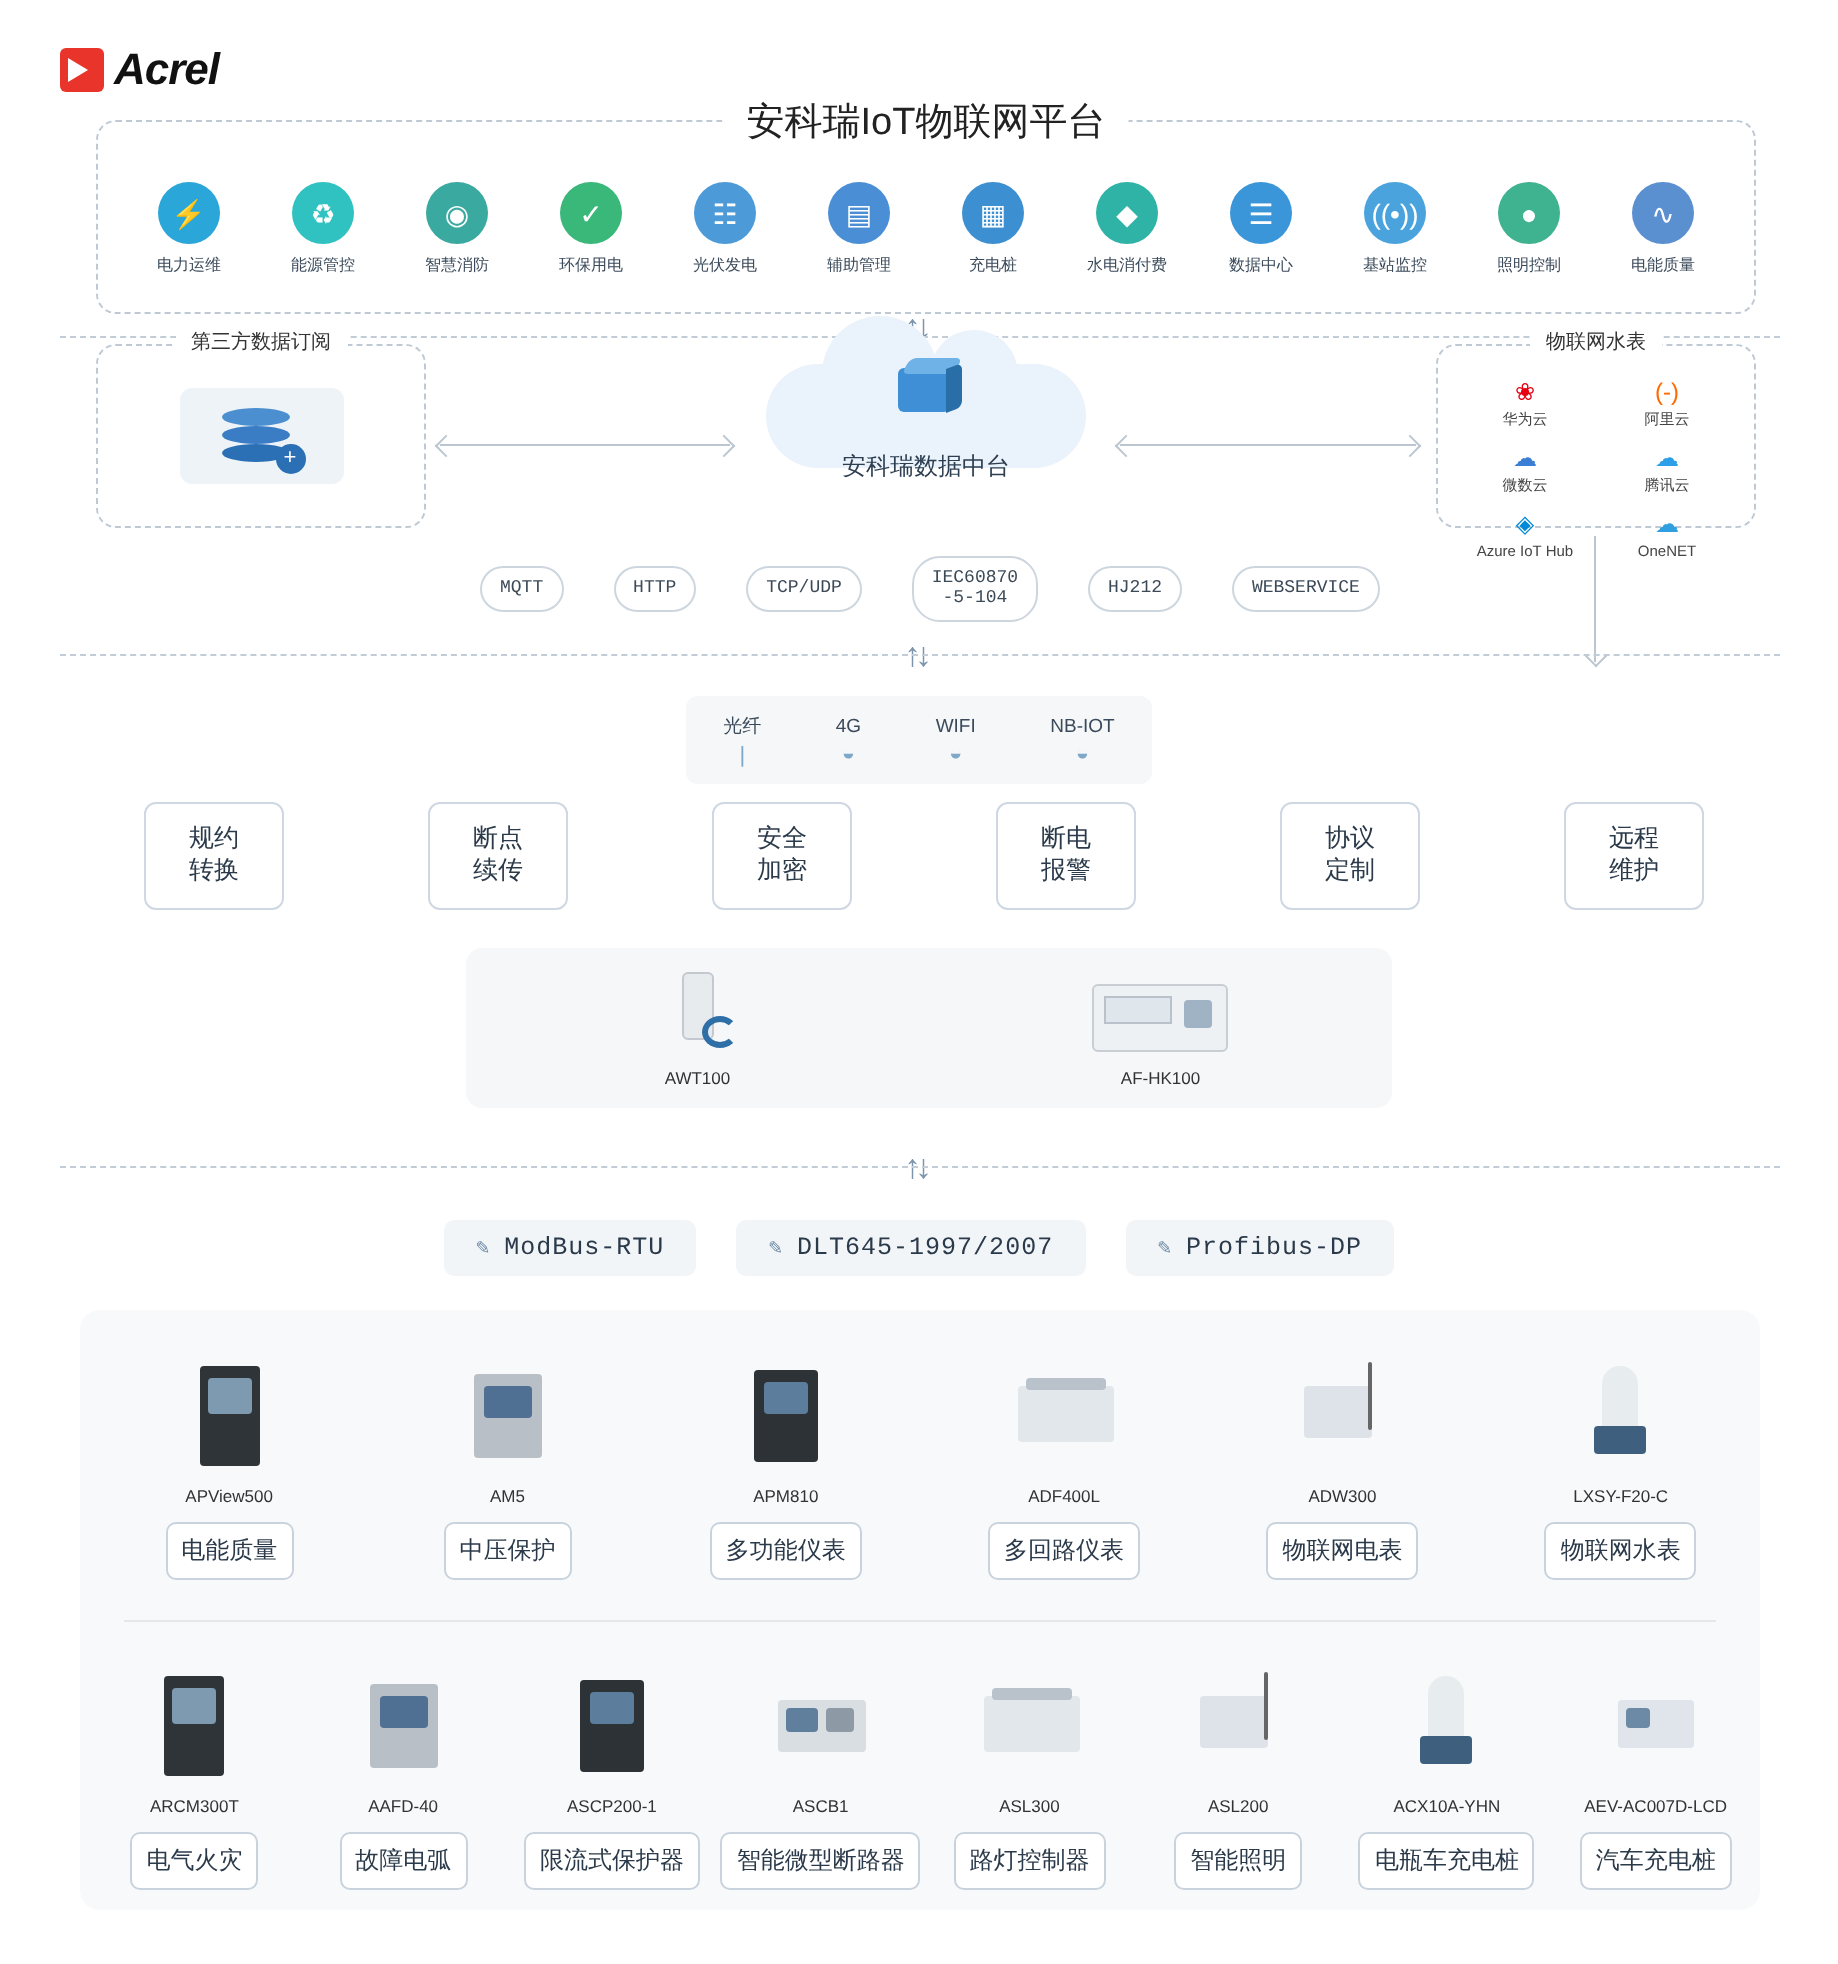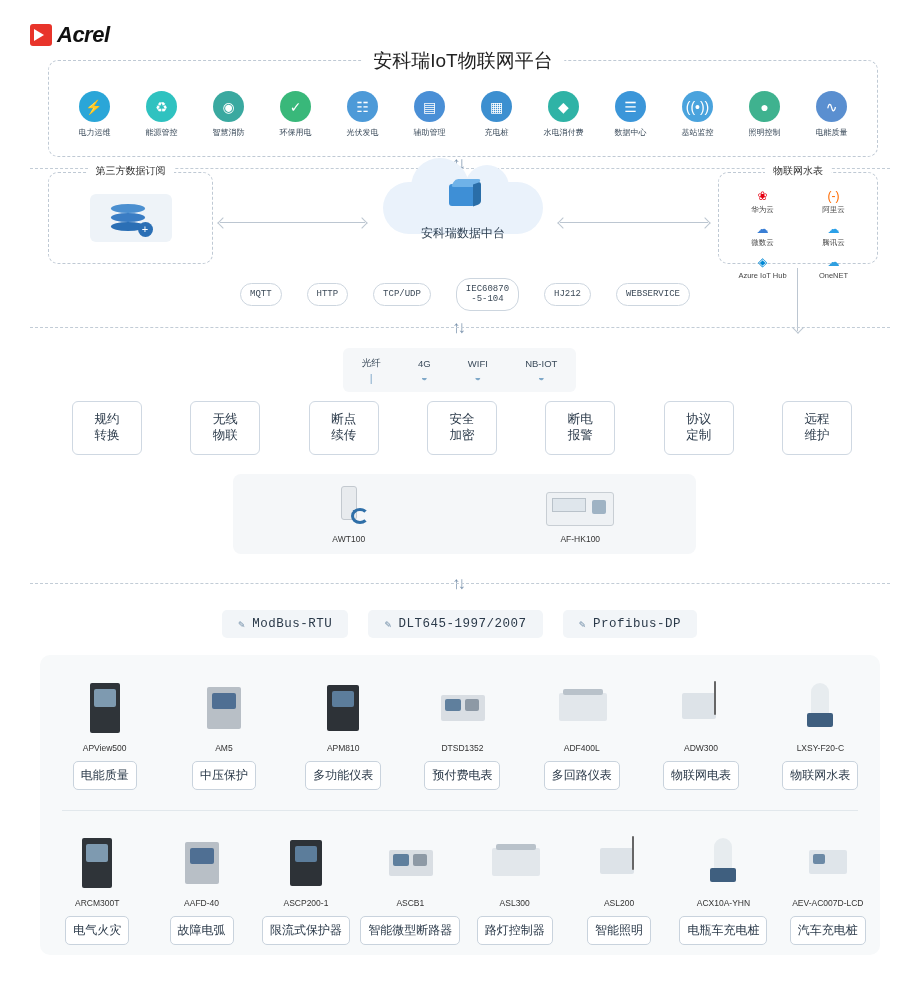--- a/index.html
+++ b/index.html
@@ -508,24 +508,20 @@
         <div class="net-glyph">◒</div>
       </div>
     </div>
 
   <div class="feat-row" id="feature-row">
       <div class="feat">
         <div>规约</div>
         <div>转换</div>
       </div>
       <div class="feat">
-        <div>无线</div>
-        <div>物联</div>
-      </div>
-      <div class="feat">
         <div>断点</div>
         <div>续传</div>
       </div>
       <div class="feat">
         <div>安全</div>
         <div>加密</div>
       </div>
       <div class="feat">
         <div>断电</div>
         <div>报警</div>
@@ -608,129 +604,118 @@
               <div class="blk" style="left:7px;top:6px;width:32px;height:46px;background:#2d3237;"></div>
               <div class="blk" style="left:12px;top:12px;width:22px;height:16px;background:#5c7d9b;"></div>
             </div>
           </div>
           <div class="prod-code">APM810</div>
           <div class="prod-tag">多功能仪表</div>
         </div>
         <div class="prod-cell">
           <div class="prod-img">
             <div class="pa">
+              <div class="blk" style="left:0px;top:14px;width:48px;height:28px;background:#e2e7eb;"></div>
+              <div class="blk" style="left:4px;top:10px;width:40px;height:6px;background:#b9c2ca;"></div>
+            </div>
+          </div>
+          <div class="prod-code">ADF400L</div>
+          <div class="prod-tag">多回路仪表</div>
+        </div>
+        <div class="prod-cell">
+          <div class="prod-img">
+            <div class="pa">
+              <div class="blk" style="left:4px;top:14px;width:34px;height:26px;background:#dde3e8;"></div>
+              <div class="blk" style="left:36px;top:2px;width:2px;height:34px;background:#666;"></div>
+            </div>
+          </div>
+          <div class="prod-code">ADW300</div>
+          <div class="prod-tag">物联网电表</div>
+        </div>
+        <div class="prod-cell">
+          <div class="prod-img">
+            <div class="pa">
+              <div class="blk" style="left:14px;top:4px;width:18px;height:32px;background:#e7ecef;border-radius:9px 9px 0 0;"></div>
+              <div class="blk" style="left:10px;top:34px;width:26px;height:14px;background:#3f5f7f;"></div>
+            </div>
+          </div>
+          <div class="prod-code">LXSY-F20-C</div>
+          <div class="prod-tag">物联网水表</div>
+        </div>
+      </div>
+    <div class="prod-sep"></div>
+    <div class="prod-row" id="prod-row-2">
+        <div class="prod-cell">
+          <div class="prod-img">
+            <div class="pa">
+              <div class="blk" style="left:8px;top:4px;width:30px;height:50px;background:#2f3439;"></div>
+              <div class="blk" style="left:12px;top:10px;width:22px;height:18px;background:#7e9ab0;"></div>
+            </div>
+          </div>
+          <div class="prod-code">ARCM300T</div>
+          <div class="prod-tag">电气火灾</div>
+        </div>
+        <div class="prod-cell">
+          <div class="prod-img">
+            <div class="pa">
+              <div class="blk" style="left:6px;top:8px;width:34px;height:42px;background:#b8bfc6;"></div>
+              <div class="blk" style="left:11px;top:14px;width:24px;height:16px;background:#4f6f93;"></div>
+            </div>
+          </div>
+          <div class="prod-code">AAFD-40</div>
+          <div class="prod-tag">故障电弧</div>
+        </div>
+        <div class="prod-cell">
+          <div class="prod-img">
+            <div class="pa">
+              <div class="blk" style="left:7px;top:6px;width:32px;height:46px;background:#2d3237;"></div>
+              <div class="blk" style="left:12px;top:12px;width:22px;height:16px;background:#5c7d9b;"></div>
+            </div>
+          </div>
+          <div class="prod-code">ASCP200-1</div>
+          <div class="prod-tag">限流式保护器</div>
+        </div>
+        <div class="prod-cell">
+          <div class="prod-img">
+            <div class="pa">
               <div class="blk" style="left:2px;top:16px;width:44px;height:26px;background:#d9dee3;"></div>
               <div class="blk" style="left:6px;top:20px;width:16px;height:12px;background:#5f7f9d;"></div>
               <div class="blk" style="left:26px;top:20px;width:14px;height:12px;background:#8d99a5;"></div>
             </div>
           </div>
-          <div class="prod-code">DTSD1352</div>
-          <div class="prod-tag">预付费电表</div>
+          <div class="prod-code">ASCB1</div>
+          <div class="prod-tag">智能微型断路器</div>
         </div>
         <div class="prod-cell">
           <div class="prod-img">
             <div class="pa">
               <div class="blk" style="left:0px;top:14px;width:48px;height:28px;background:#e2e7eb;"></div>
               <div class="blk" style="left:4px;top:10px;width:40px;height:6px;background:#b9c2ca;"></div>
             </div>
           </div>
-          <div class="prod-code">ADF400L</div>
-          <div class="prod-tag">多回路仪表</div>
+          <div class="prod-code">ASL300</div>
+          <div class="prod-tag">路灯控制器</div>
         </div>
         <div class="prod-cell">
           <div class="prod-img">
             <div class="pa">
               <div class="blk" style="left:4px;top:14px;width:34px;height:26px;background:#dde3e8;"></div>
               <div class="blk" style="left:36px;top:2px;width:2px;height:34px;background:#666;"></div>
             </div>
           </div>
-          <div class="prod-code">ADW300</div>
-          <div class="prod-tag">物联网电表</div>
+          <div class="prod-code">ASL200</div>
+          <div class="prod-tag">智能照明</div>
         </div>
         <div class="prod-cell">
           <div class="prod-img">
             <div class="pa">
               <div class="blk" style="left:14px;top:4px;width:18px;height:32px;background:#e7ecef;border-radius:9px 9px 0 0;"></div>
               <div class="blk" style="left:10px;top:34px;width:26px;height:14px;background:#3f5f7f;"></div>
             </div>
           </div>
-          <div class="prod-code">LXSY-F20-C</div>
-          <div class="prod-tag">物联网水表</div>
-        </div>
-      </div>
-    <div class="prod-sep"></div>
-    <div class="prod-row" id="prod-row-2">
-        <div class="prod-cell">
-          <div class="prod-img">
-            <div class="pa">
-              <div class="blk" style="left:8px;top:4px;width:30px;height:50px;background:#2f3439;"></div>
-              <div class="blk" style="left:12px;top:10px;width:22px;height:18px;background:#7e9ab0;"></div>
-            </div>
-          </div>
-          <div class="prod-code">ARCM300T</div>
-          <div class="prod-tag">电气火灾</div>
-        </div>
-        <div class="prod-cell">
-          <div class="prod-img">
-            <div class="pa">
-              <div class="blk" style="left:6px;top:8px;width:34px;height:42px;background:#b8bfc6;"></div>
-              <div class="blk" style="left:11px;top:14px;width:24px;height:16px;background:#4f6f93;"></div>
-            </div>
-          </div>
-          <div class="prod-code">AAFD-40</div>
-          <div class="prod-tag">故障电弧</div>
-        </div>
-        <div class="prod-cell">
-          <div class="prod-img">
-            <div class="pa">
-              <div class="blk" style="left:7px;top:6px;width:32px;height:46px;background:#2d3237;"></div>
-              <div class="blk" style="left:12px;top:12px;width:22px;height:16px;background:#5c7d9b;"></div>
-            </div>
-          </div>
-          <div class="prod-code">ASCP200-1</div>
-          <div class="prod-tag">限流式保护器</div>
-        </div>
-        <div class="prod-cell">
-          <div class="prod-img">
-            <div class="pa">
-              <div class="blk" style="left:2px;top:16px;width:44px;height:26px;background:#d9dee3;"></div>
-              <div class="blk" style="left:6px;top:20px;width:16px;height:12px;background:#5f7f9d;"></div>
-              <div class="blk" style="left:26px;top:20px;width:14px;height:12px;background:#8d99a5;"></div>
-            </div>
-          </div>
-          <div class="prod-code">ASCB1</div>
-          <div class="prod-tag">智能微型断路器</div>
-        </div>
-        <div class="prod-cell">
-          <div class="prod-img">
-            <div class="pa">
-              <div class="blk" style="left:0px;top:14px;width:48px;height:28px;background:#e2e7eb;"></div>
-              <div class="blk" style="left:4px;top:10px;width:40px;height:6px;background:#b9c2ca;"></div>
-            </div>
-          </div>
-          <div class="prod-code">ASL300</div>
-          <div class="prod-tag">路灯控制器</div>
-        </div>
-        <div class="prod-cell">
-          <div class="prod-img">
-            <div class="pa">
-              <div class="blk" style="left:4px;top:14px;width:34px;height:26px;background:#dde3e8;"></div>
-              <div class="blk" style="left:36px;top:2px;width:2px;height:34px;background:#666;"></div>
-            </div>
-          </div>
-          <div class="prod-code">ASL200</div>
-          <div class="prod-tag">智能照明</div>
-        </div>
-        <div class="prod-cell">
-          <div class="prod-img">
-            <div class="pa">
-              <div class="blk" style="left:14px;top:4px;width:18px;height:32px;background:#e7ecef;border-radius:9px 9px 0 0;"></div>
-              <div class="blk" style="left:10px;top:34px;width:26px;height:14px;background:#3f5f7f;"></div>
-            </div>
-          </div>
           <div class="prod-code">ACX10A-YHN</div>
           <div class="prod-tag">电瓶车充电桩</div>
         </div>
         <div class="prod-cell">
           <div class="prod-img">
             <div class="pa">
               <div class="blk" style="left:4px;top:16px;width:38px;height:24px;background:#dfe5ea;"></div>
               <div class="blk" style="left:8px;top:20px;width:12px;height:10px;background:#6c8aa6;"></div>
             </div>
           </div>

